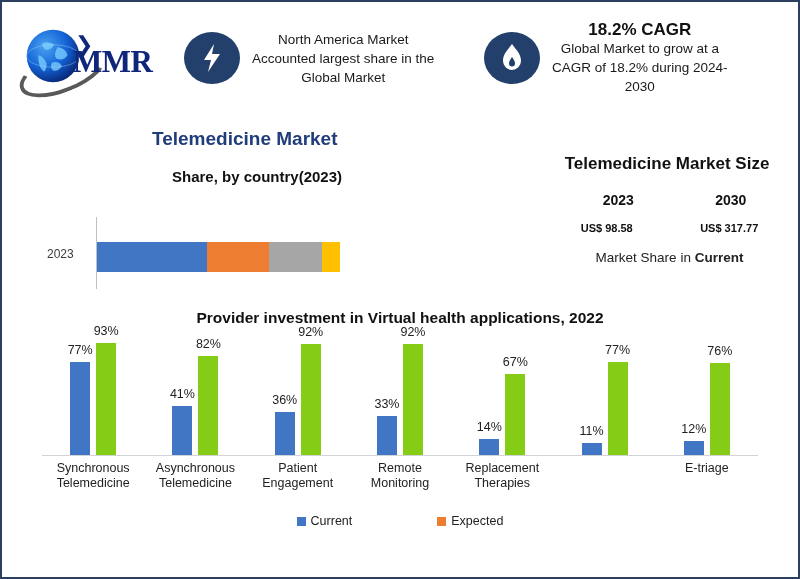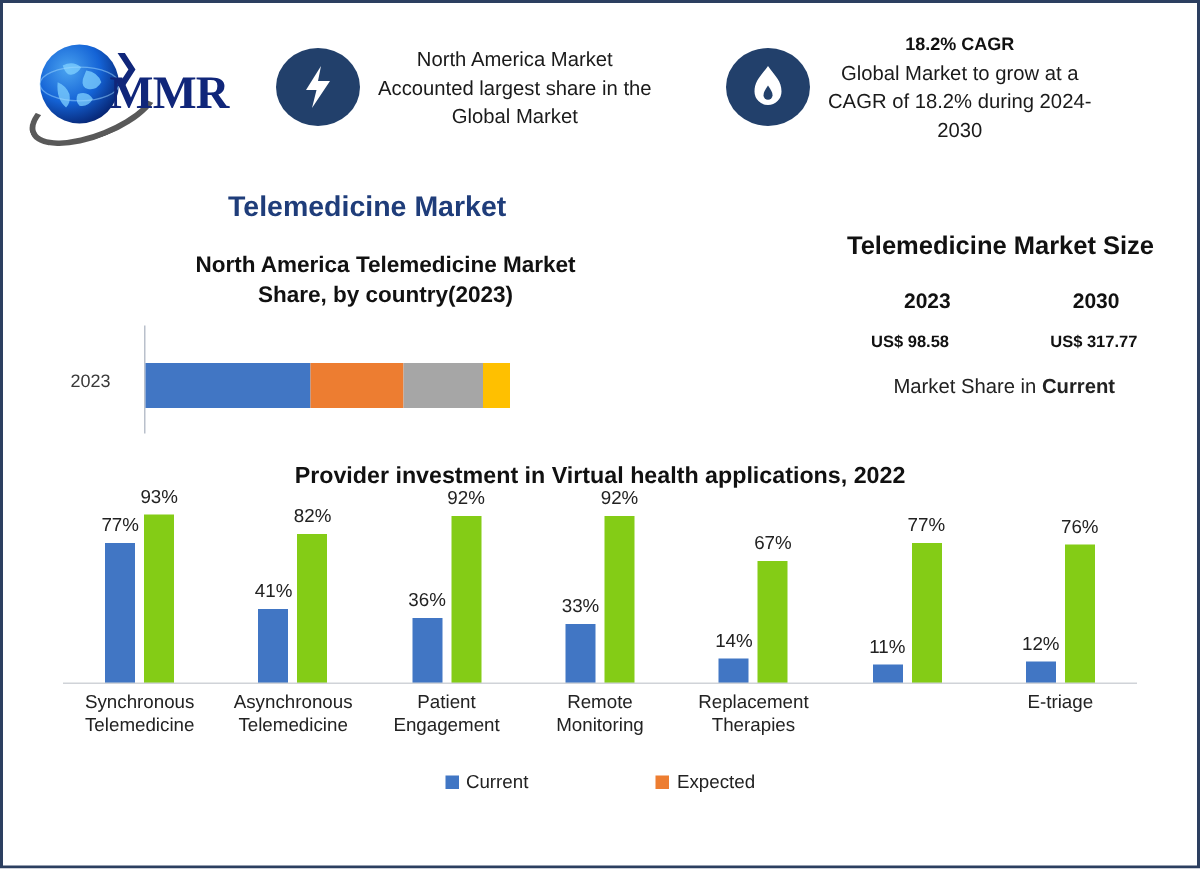--- a/index.html
+++ b/index.html
@@ -57,21 +57,21 @@
     width: 56px; height: 52px; border-radius: 50%;
     background: #22406b;
     display: flex; align-items: center; justify-content: center;
     flex: 0 0 auto;
   }
   .kpi-text { padding-left: 12px; }
   .kpi-line {
     font-size: 13.5px; color: #1a1a1a; line-height: 19px;
     text-align: center;
   }
-  .kpi-head { font-weight: bold; font-size: 12px; color: #111; }
+  .kpi-head { font-weight: bold; font-size: 17px; color: #111; }
 
   
   #main-title {
     position: absolute; left: 150px; top: 126px;
     font-size: 19px; font-weight: bold; color: #1f3d7a;
   }
 
   
   #share-title {
     position: absolute; left: 95px; top: 165px; width: 320px;
@@ -203,21 +203,20 @@
         <div class="kpi-line">Global Market to grow at a</div>
         <div class="kpi-line">CAGR of 18.2% during 2024-</div>
         <div class="kpi-line">2030</div>
       </div>
     </div>
   </div>
 
   <div id="main-title">Telemedicine Market</div>
 
   <div id="share-title">
-    <div>North America Telemedicine Market</div>
     <div>Share, by country(2023)</div>
   </div>
   <div id="stack-axis"></div>
   <div id="stack-ylabel">2023</div>
   <div id="stack-bar">
       <div class="seg" style="width: 109.836px; background: rgb(65, 118, 196);"></div>
       <div class="seg" style="width: 61.965px; background: rgb(237, 125, 49);"></div>
       <div class="seg" style="width: 52.974px; background: rgb(166, 166, 166);"></div>
       <div class="seg" style="width: 18.225px; background: rgb(255, 192, 0);"></div>
     </div>

